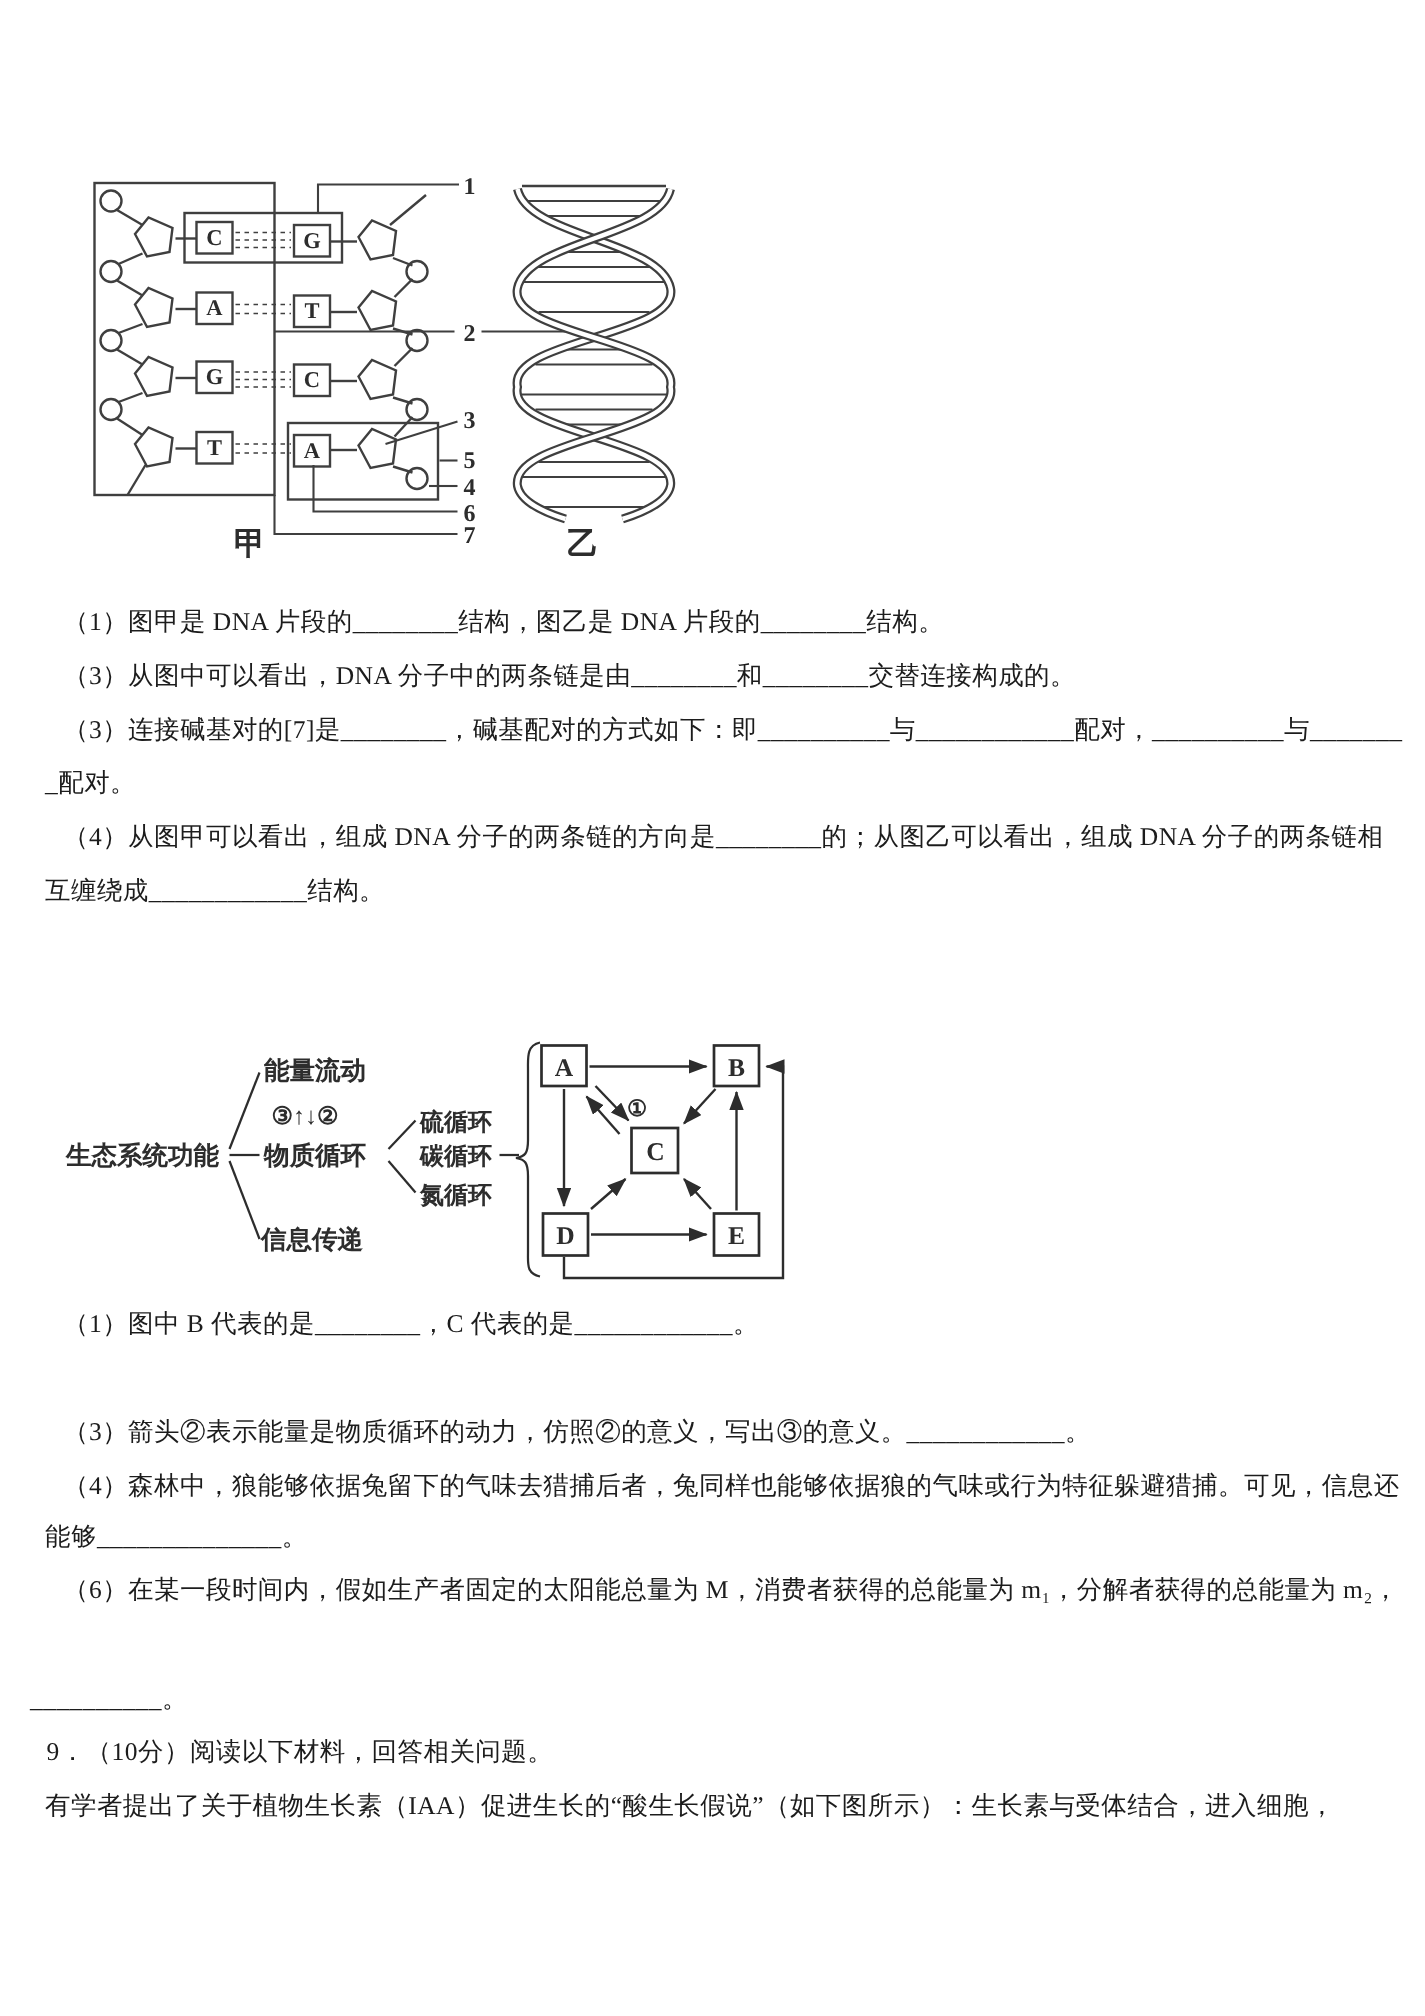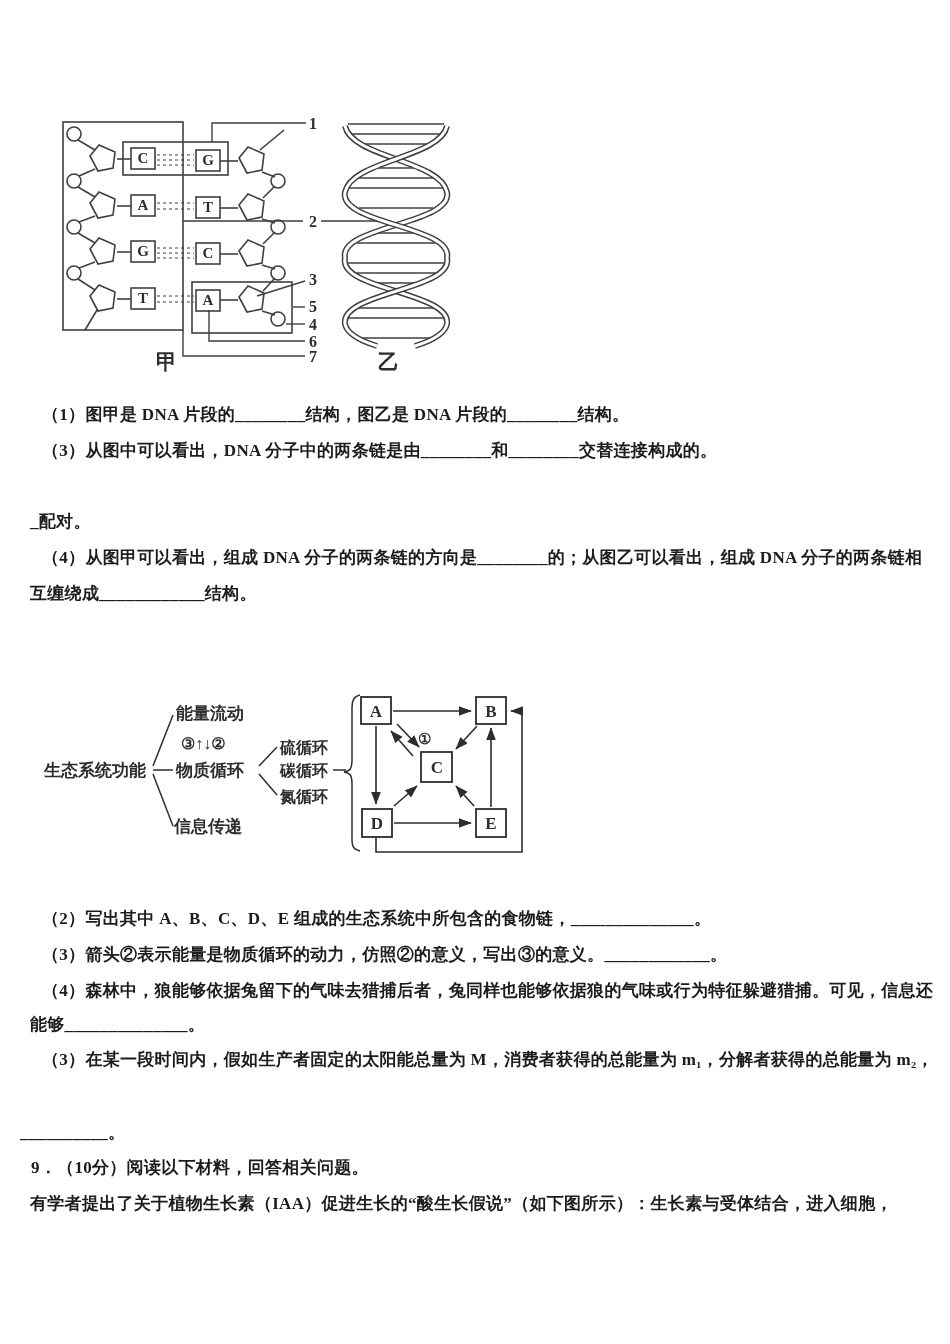--- a/index.html
+++ b/index.html
@@ -1,18 +1,18 @@
 <!DOCTYPE html>
 <html><head>
 <meta charset="utf-8">
 <style>
   html,body{margin:0;padding:0;background:#e8e8e8;}
   #page{position:relative;width:950px;height:1344px;background:#ffffff;margin:0 auto;
         overflow:hidden;font-family:"Liberation Serif","DejaVu Serif",serif;color:#1c1c1c;}
-  .tl{position:absolute;font-size:17px;font-weight:700;letter-spacing:.3px;
+  .tl{position:absolute;font-size:17px;font-weight:400;letter-spacing:.3px;
       white-space:nowrap;line-height:22px;}
   svg{position:absolute;overflow:visible;}
   .figtext{font-family:"Liberation Serif","DejaVu Serif",serif;font-weight:700;fill:#2d2d2d;}
 </style>
 </head>
 <body>
 
 <div id="page">
 
   <svg style="left:0;top:0;" width="950" height="395" viewBox="0 0 950 395">
@@ -157,20 +157,21 @@
       <text x="309" y="330">4</text>
       <text x="309" y="347">6</text>
       <text x="309" y="362">7</text>
     </g>
     <text class="figtext" font-size="21" x="156" y="369">甲</text>
     <text class="figtext" font-size="21" x="378" y="369">乙</text>
   </svg>
 
   <div class="tl" style="left:42px;top:404px">（1）图甲是 DNA 片段的________结构，图乙是 DNA 片段的________结构。</div>
   <div class="tl" style="left:42px;top:440px">（3）从图中可以看出，DNA 分子中的两条链是由________和________交替连接构成的。</div>
+  <div class="tl" style="left:42px;top:476px">（3）连接碱基对的[7]是________，碱基配对的方式如下：即__________与____________配对，__________与_______</div>
   <div class="tl" style="left:30px;top:511px">_配对。</div>
   <div class="tl" style="left:42px;top:547px">（4）从图甲可以看出，组成 DNA 分子的两条链的方向是________的；从图乙可以看出，组成 DNA 分子的两条链相</div>
   <div class="tl" style="left:30px;top:583px">互缠绕成____________结构。</div>
 
 
   <svg style="left:0;top:0;" width="950" height="880" viewBox="0 0 950 880">
     <g stroke="#2d2d2d" stroke-width="1.5" fill="none">
 
       <line x1="153" y1="766" x2="173" y2="715"></line>
       <line x1="153" y1="770" x2="173" y2="770"></line>
@@ -216,23 +217,23 @@
     <g class="figtext" font-size="17" text-anchor="middle">
       <text x="376" y="717">A</text>
       <text x="491" y="717">B</text>
       <text x="437" y="773">C</text>
       <text x="377" y="829">D</text>
       <text x="491" y="829">E</text>
     </g>
     <text class="figtext" font-size="15" x="418" y="744">①</text>
   </svg>
 
-  <div class="tl" style="left:42px;top:908px">（2）写出其中 A、B、C、D、E 组成的生态系统中所包含的食物链，______________。</div>
+  <div class="tl" style="left:42px;top:872px">（1）图中 B 代表的是________，C 代表的是____________。</div>
   <div class="tl" style="left:42px;top:944px">（3）箭头②表示能量是物质循环的动力，仿照②的意义，写出③的意义。____________。</div>
   <div class="tl" style="left:42px;top:980px">（4）森林中，狼能够依据兔留下的气味去猎捕后者，兔同样也能够依据狼的气味或行为特征躲避猎捕。可见，信息还</div>
   <div class="tl" style="left:30px;top:1014px">能够______________。</div>
-  <div class="tl" style="left:42px;top:1049px">（3）在某一段时间内，假如生产者固定的太阳能总量为 M，消费者获得的总能量为 m₁，分解者获得的总能量为 m₂，</div>
+  <div class="tl" style="left:42px;top:1049px">（6）在某一段时间内，假如生产者固定的太阳能总量为 M，消费者获得的总能量为 m₁，分解者获得的总能量为 m₂，</div>
   <div class="tl" style="left:20px;top:1122px">__________。</div>
 
   <div class="tl" style="left:31px;top:1157px">9．（10分）阅读以下材料，回答相关问题。</div>
   <div class="tl" style="left:30px;top:1193px">有学者提出了关于植物生长素（IAA）促进生长的“酸生长假说”（如下图所示）：生长素与受体结合，进入细胞，</div>
 
 </div>
 
 </body></html>

